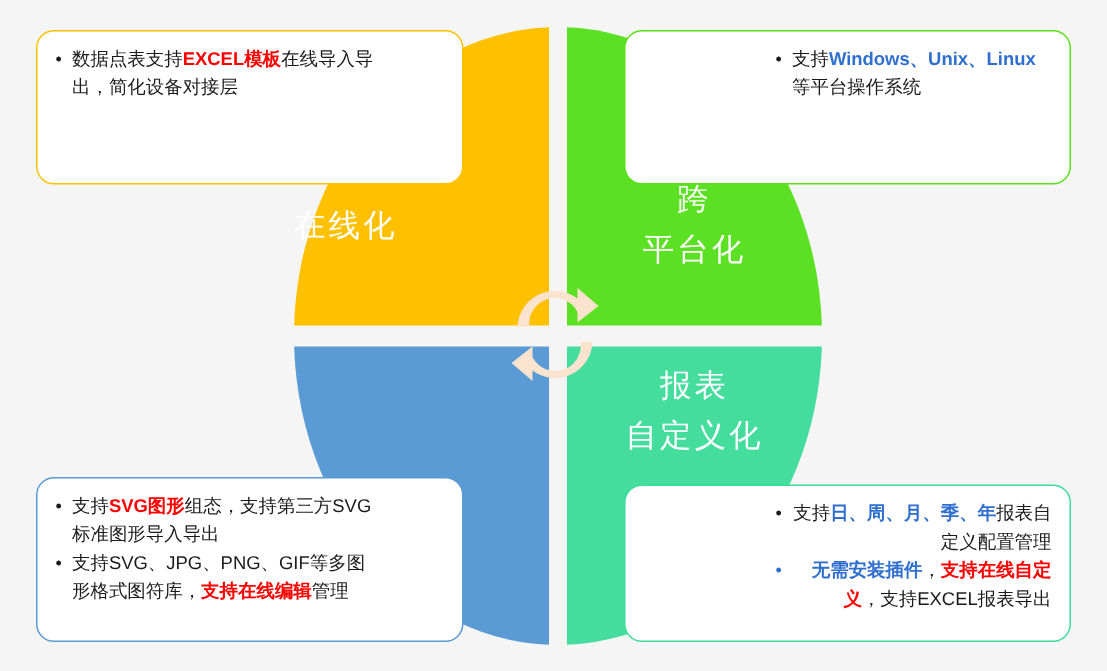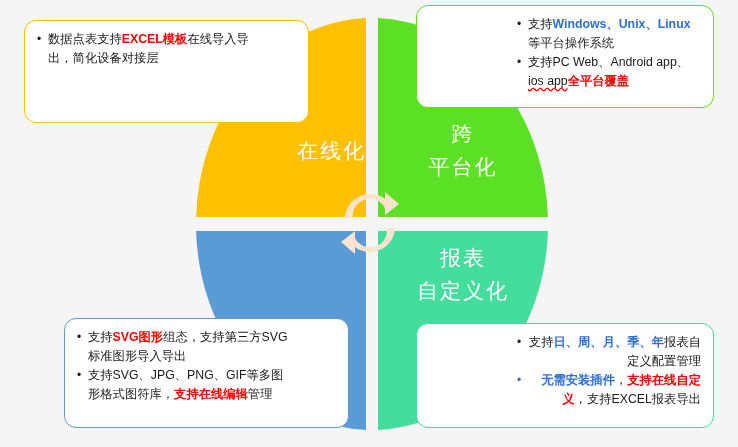--- a/index.html
+++ b/index.html
@@ -44,41 +44,41 @@
   .quad-label {
     position: absolute;
     color: #ffffff;
     font-size: 21px;
     line-height: 1.55;
     letter-spacing: 2px;
     text-align: center;
     white-space: pre-line;
     pointer-events: auto;
   }
-  #label-tl { left: 196px;  top: 135px; width: 170px; text-align: right; }
+  #label-tl { left: 196px;  top: 135px; width: 170px; text-align: left; }
   #label-tr { left: 378px;  top: 118px; width: 170px; text-align: center; }
   #label-bl { left: 196px;  top: 242px; width: 170px; text-align: center; }
   #label-br { left: 378px;  top: 242px; width: 170px; text-align: center; }
 
   #center-arrows {
     position: absolute;
     left: 337px; top: 188px;
     width: 66px; height: 70px;
   }
 
   
   .box {
     position: absolute;
     background: #ffffff;
     border-radius: 12px;
     border: 1.4px solid #cccccc;
     padding: 9px 12px 9px 10px;
   }
   #box-tl { left: 24px;  top: 20px;  width: 285px; height: 103px; border-color: #ffc000; }
-  #box-tr { left: 416px; top: 5px;  width: 298px; height: 103px; border-color: #59e019; }
+  #box-tr { left: 416px; top: 20px;  width: 298px; height: 103px; border-color: #59e019; }
   #box-bl { left: 24px;  top: 318px; width: 285px; height: 110px; border-color: #5b9bd5; }
   #box-br { left: 416px; top: 323px; width: 298px; height: 105px; border-color: #3ddc9c; text-align: right; }
 
   ul.bullets { list-style: none; }
   ul.bullets > li {
     position: relative;
     padding-left: 11px;
     font-size: 12.3px;
     line-height: 1.52;
     color: #1a1a1a;
@@ -146,25 +146,24 @@
 
   <div class="box" id="box-tl" style="border-color: rgb(255, 192, 0);">
     <ul class="bullets">
         <li><span><span>数据点表支持</span><span class="red">EXCEL模板</span><span>在线导入导出，简化设备对接层</span></span></li>
       </ul>
   </div>
 
   <div class="box" id="box-tr" style="border-color: rgb(89, 224, 25);">
     <ul class="bullets">
         <li><span><span>支持</span><span class="blue">Windows、Unix、Linux</span><span>等平台操作系统</span></span></li>
-        <li><span><span>支持PC Web、Android app、</span><span class="sp-err">ios app</span><span class="red">全平台覆盖</span></span></li>
       </ul>
   </div>
 
-  <div class="box" id="box-bl" style="border-color: rgb(91, 155, 213); margin-left: 40px;">
+  <div class="box" id="box-bl" style="border-color: rgb(91, 155, 213);">
     <ul class="bullets">
         <li><span><span>支持</span><span class="red">SVG图形</span><span>组态，支持第三方SVG标准图形导入导出</span></span></li>
         <li><span><span>支持SVG、JPG、PNG、GIF等多图形格式图符库，</span><span class="red">支持在线编辑</span><span>管理</span></span></li>
       </ul>
   </div>
 
   <div class="box" id="box-br" style="border-color: rgb(61, 220, 156);">
     <ul class="bullets">
         <li><span><span>支持</span><span class="blue">日、周、月、季、年</span><span>报表自定义配置管理</span></span></li>
         <li class="blue-bullet"><span><span class="blue">无需安装插件</span><span>，</span><span class="red">支持在线自定义</span><span>，支持EXCEL报表导出</span></span></li>

